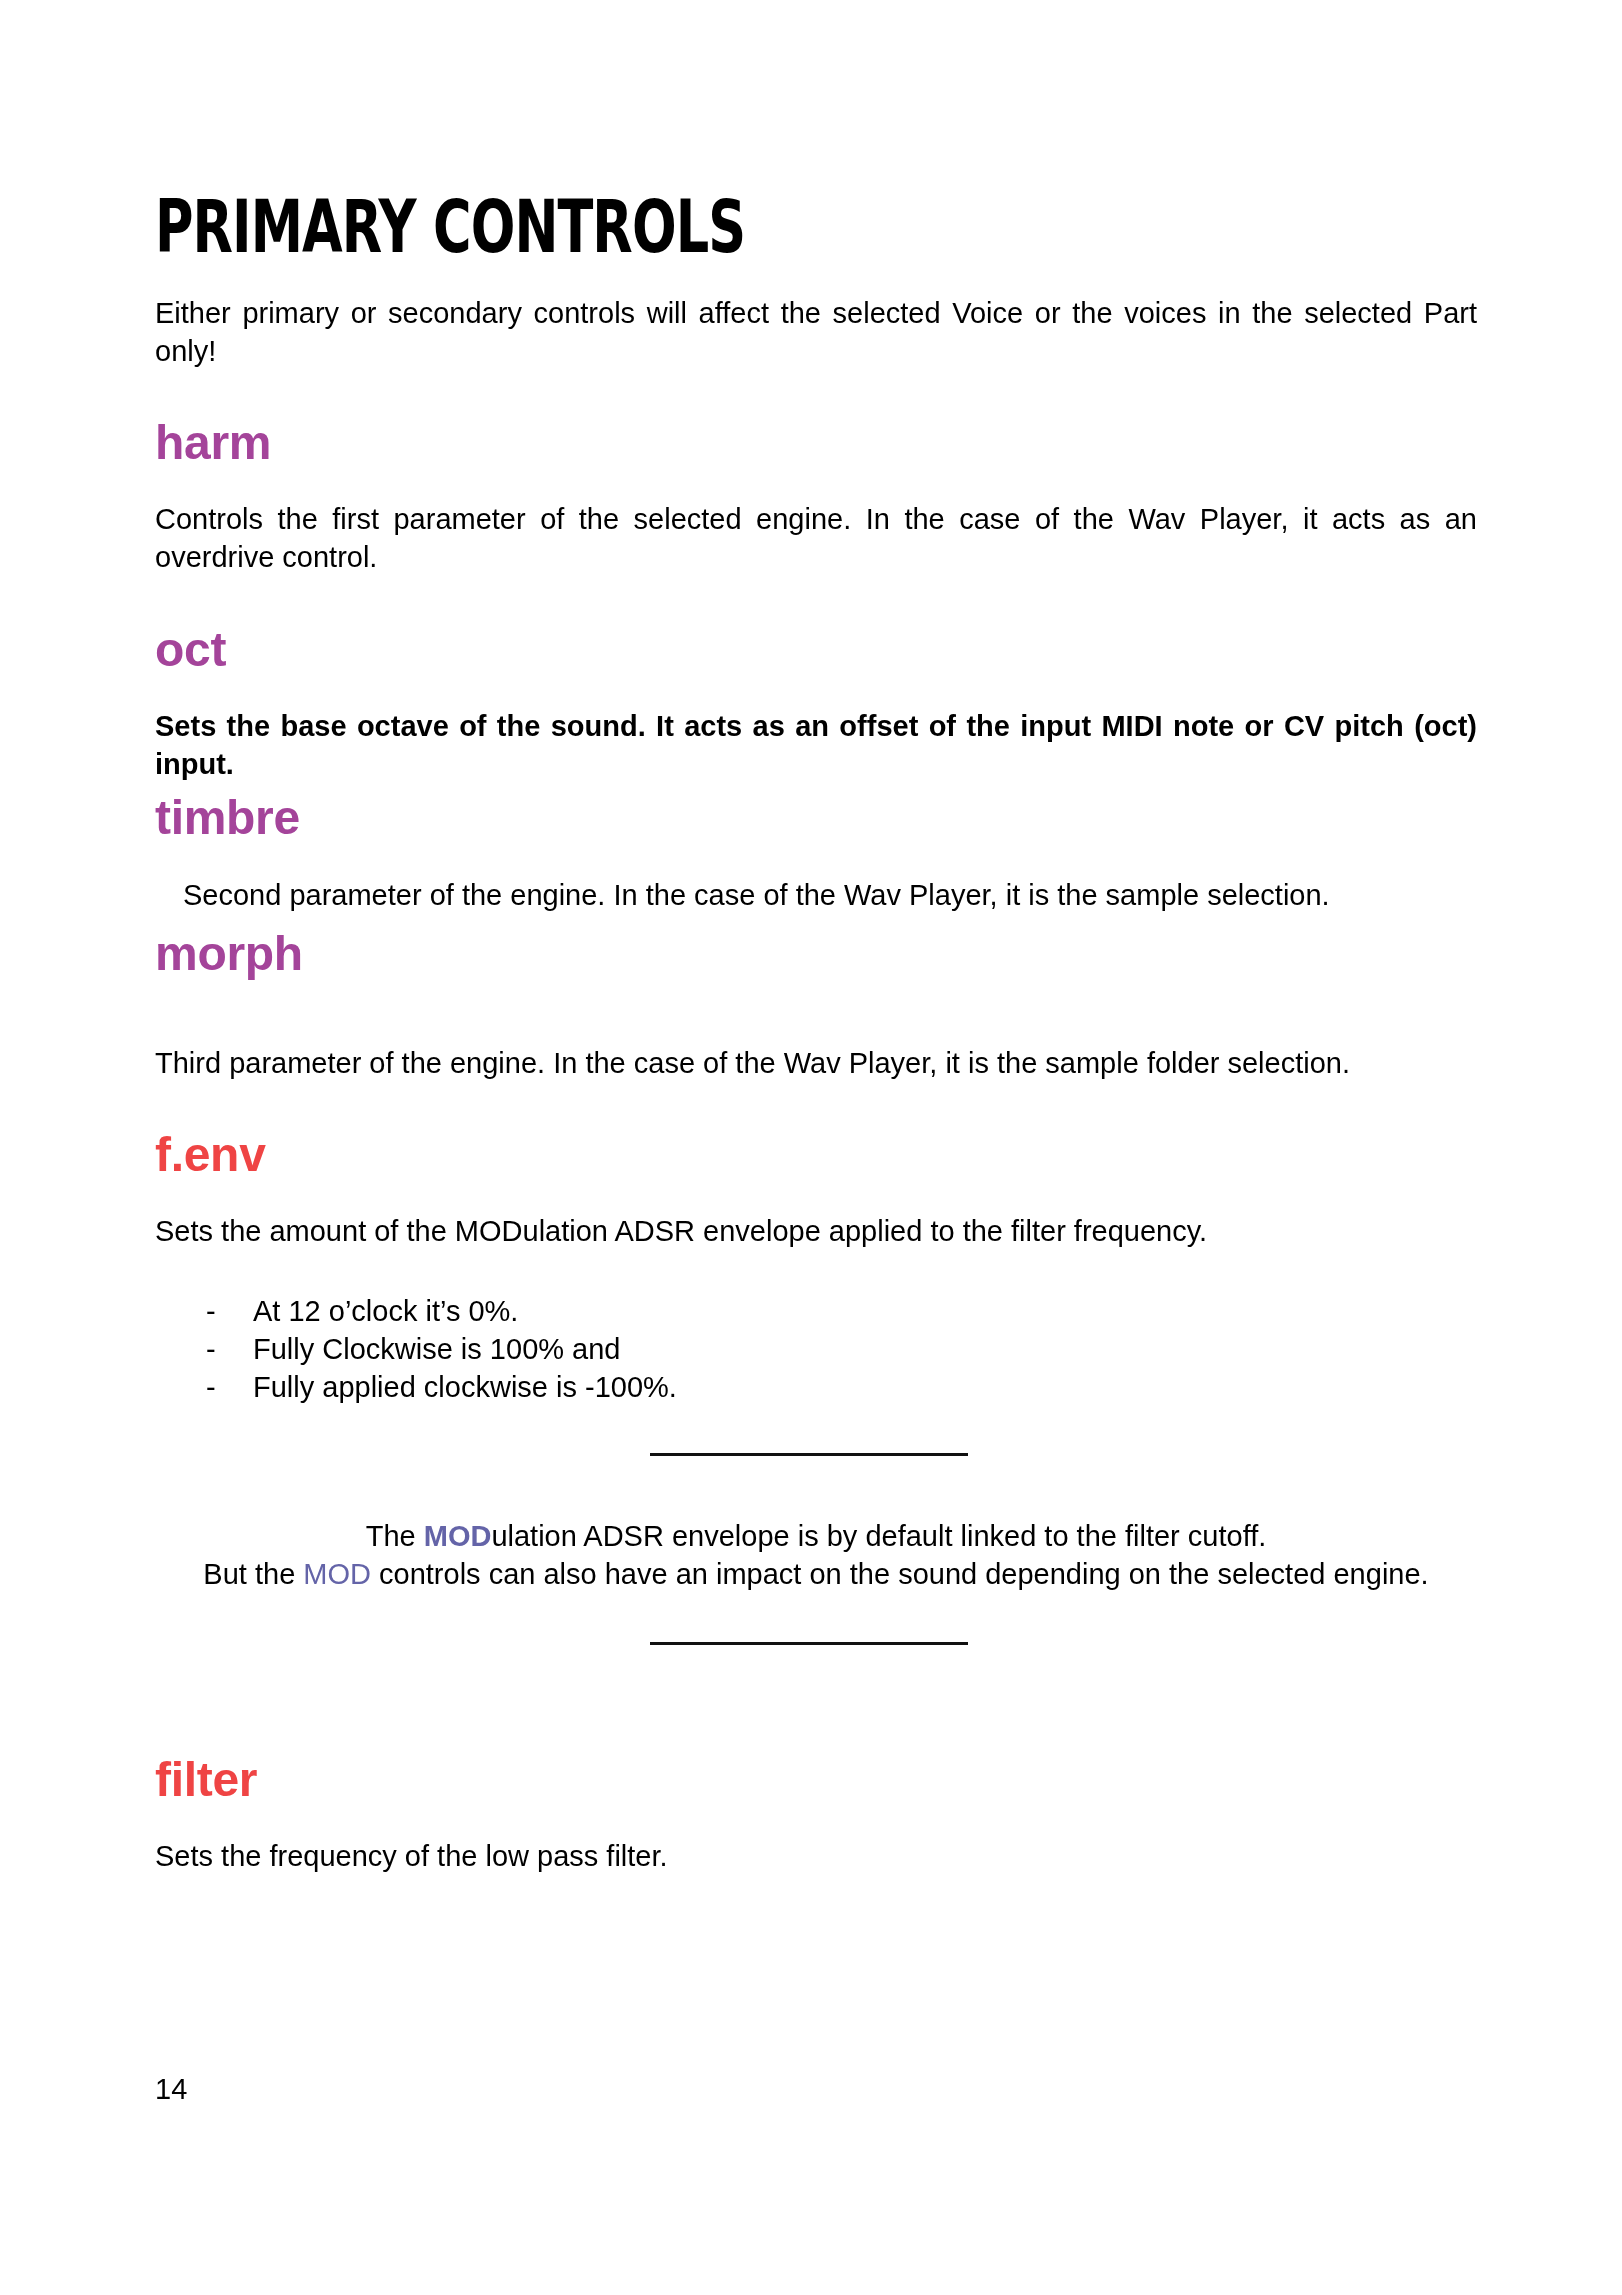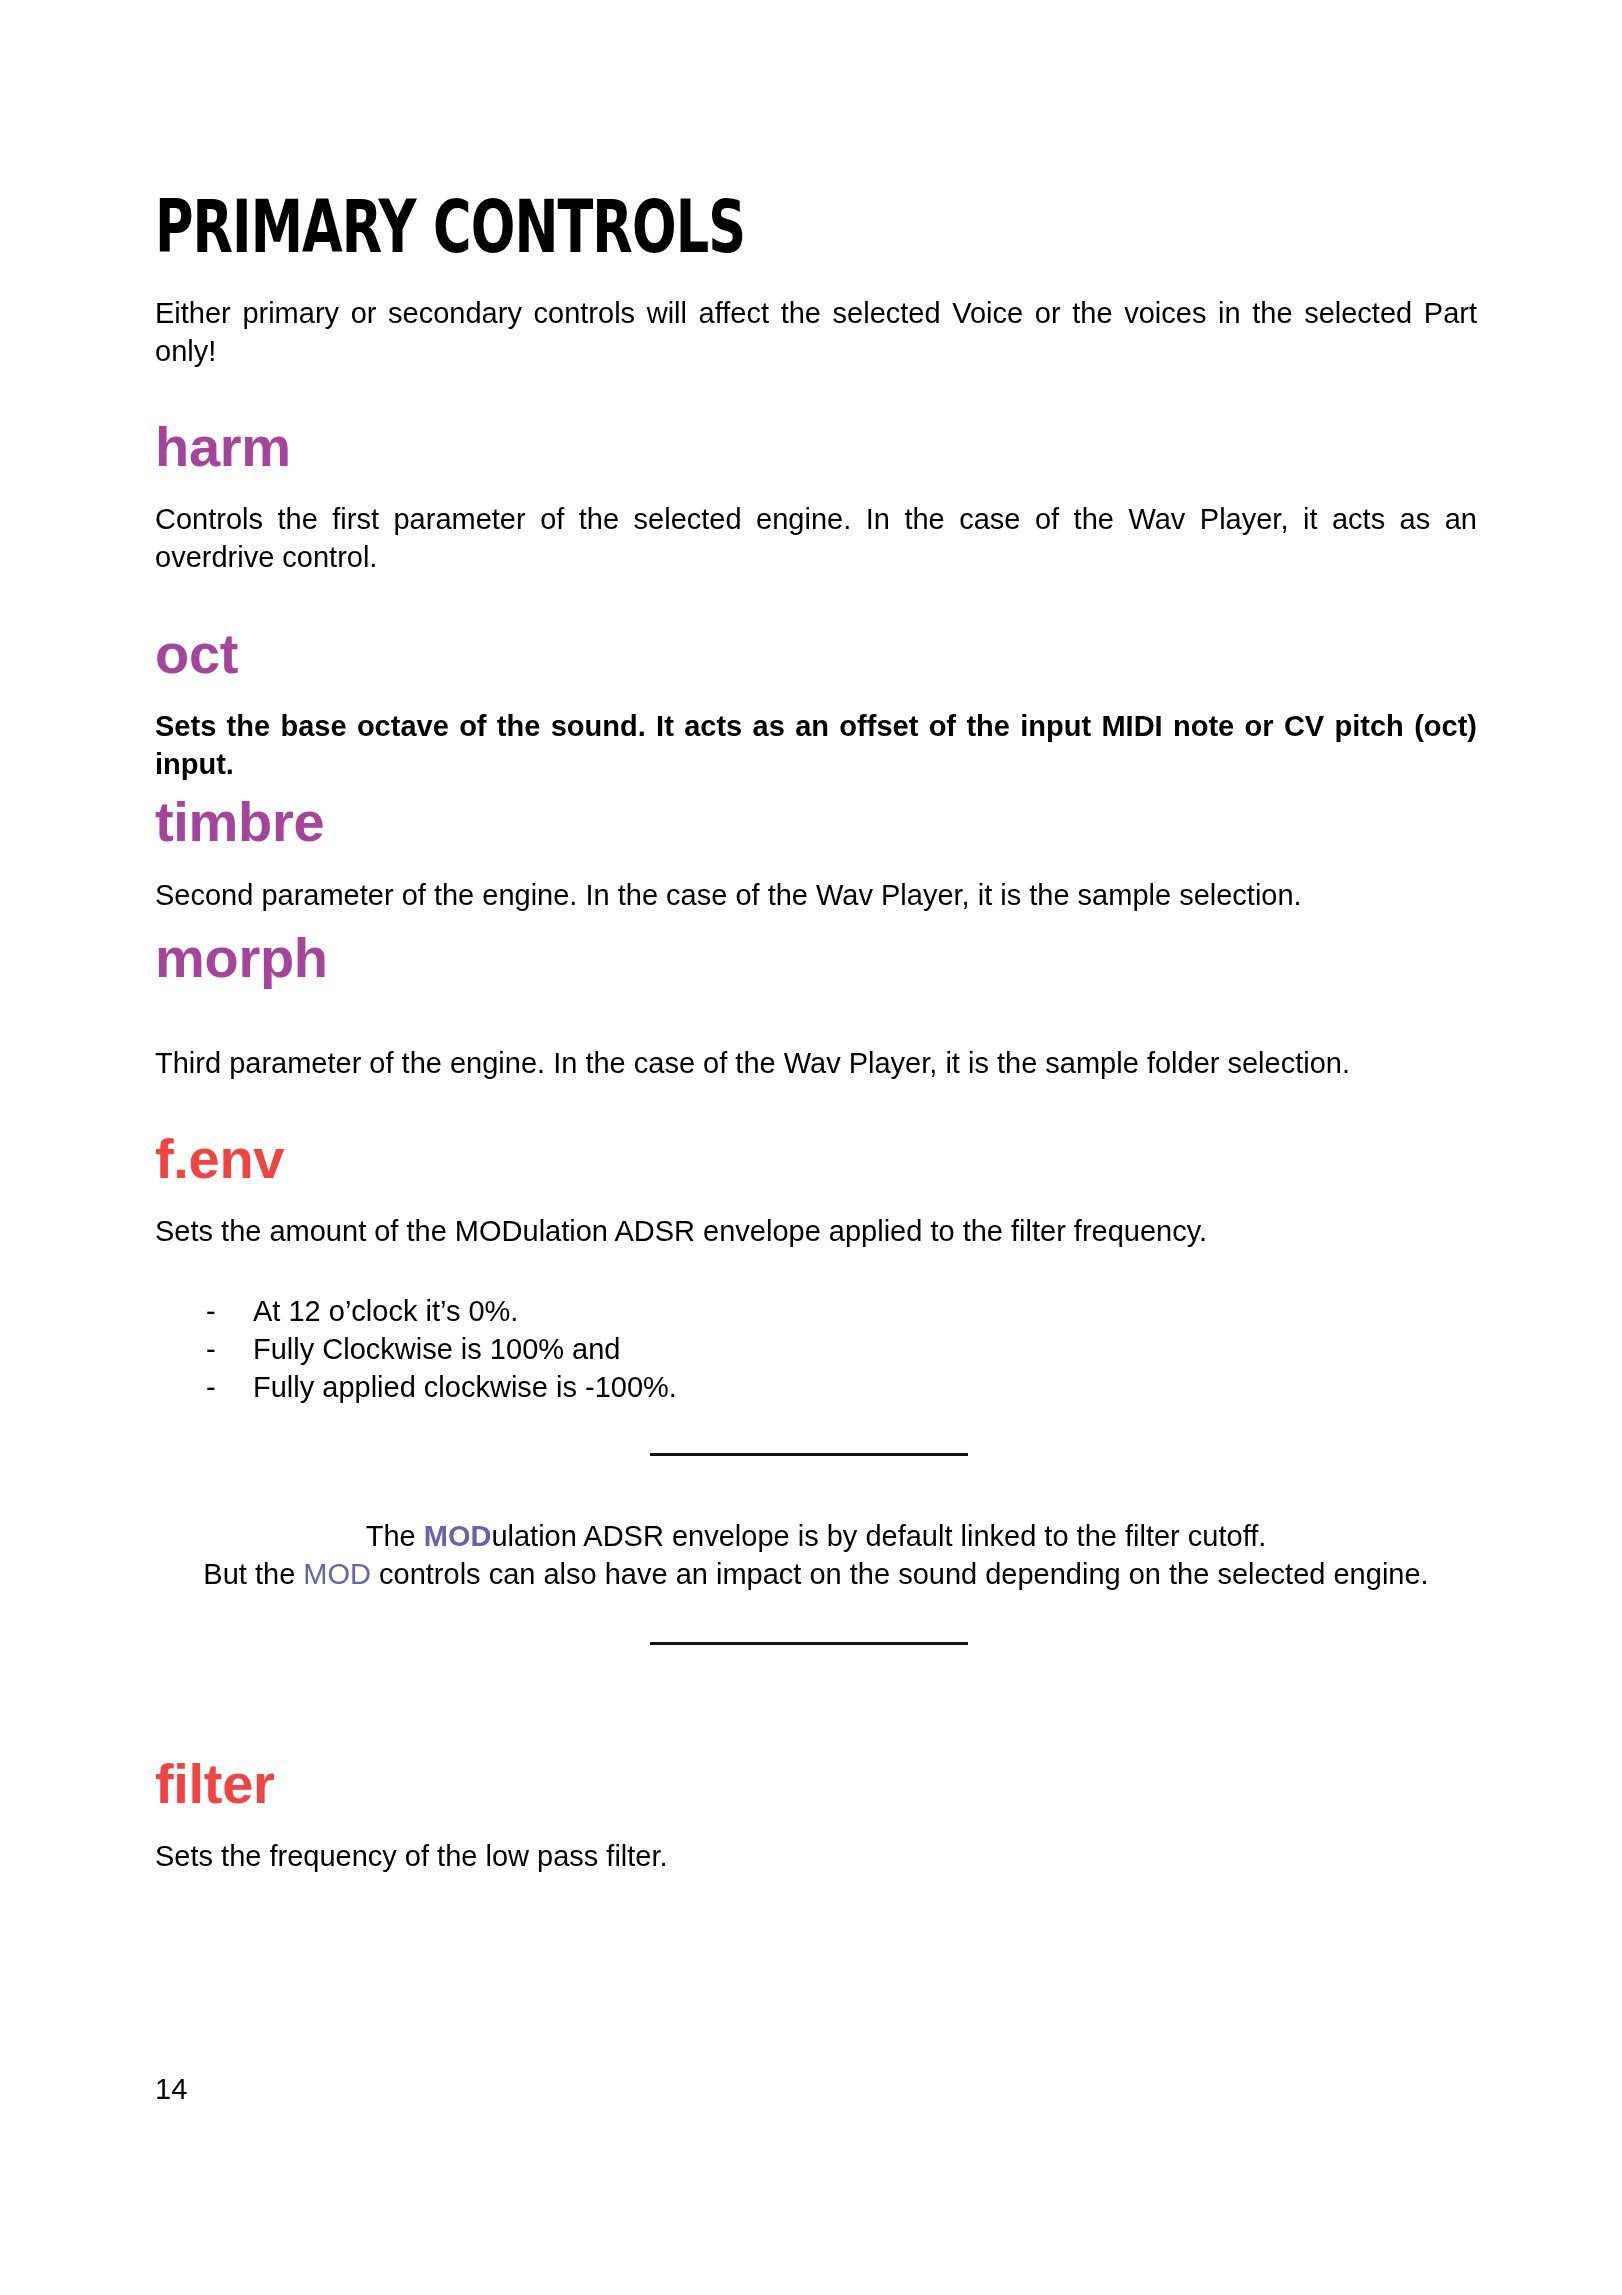--- a/index.html
+++ b/index.html
@@ -46,21 +46,21 @@
       position: absolute;
       left: 0;
       top: 294px;
       width: 1322px;
     }
     .section-head {
       position: absolute;
       left: 0;
       margin: 0;
       font-weight: bold;
-      font-size: 56px;
+      font-size: 48px;
       line-height: 1;
       letter-spacing: -0.3px;
     }
     .purple { color: #A4449A; }
     .orange { color: #ef4444; }
     .section-text {
       position: absolute;
       left: 0;
       width: 1322px;
     }
@@ -126,21 +126,21 @@
 
   <p class="body-text intro">Either primary or secondary controls will affect the selected Voice or the voices in the selected Part only!</p>
 
   <h2 class="section-head purple" style="top:419px;">harm</h2>
   <p class="body-text section-text" style="top:500px;">Controls the first parameter of the selected engine.  In the case of the Wav Player, it acts as an overdrive control.</p>
 
   <h2 class="section-head purple" style="top:626px;">oct</h2>
   <p class="body-text section-text" style="top:707px;font-weight:bold;">Sets the base octave of the sound. It acts as an offset of the input MIDI note or CV pitch (oct) input.</p>
 
   <h2 class="section-head purple" style="top:794px;text-align:center;">timbre</h2>
-  <p class="body-text section-text" style="top:876px;">Second parameter of the engine. In the case of the Wav Player, it is the sample selection.</p>
+  <p class="body-text section-text" style="top:876px;margin-left:28px;">Second parameter of the engine. In the case of the Wav Player, it is the sample selection.</p>
 
   <h2 class="section-head purple" style="top:930px;">morph</h2>
   <p class="body-text section-text" style="top:1044px;">Third parameter of the engine. In the case of the Wav Player, it is the sample folder selection.</p>
 
   <h2 class="section-head orange" style="top:1131px;">f.env</h2>
   <p class="body-text section-text" style="top:1212px;">Sets the amount of the MODulation ADSR envelope applied to the filter frequency.</p>
 
   <ul class="bullets">
     <li>
       <span class="dash">-</span>

